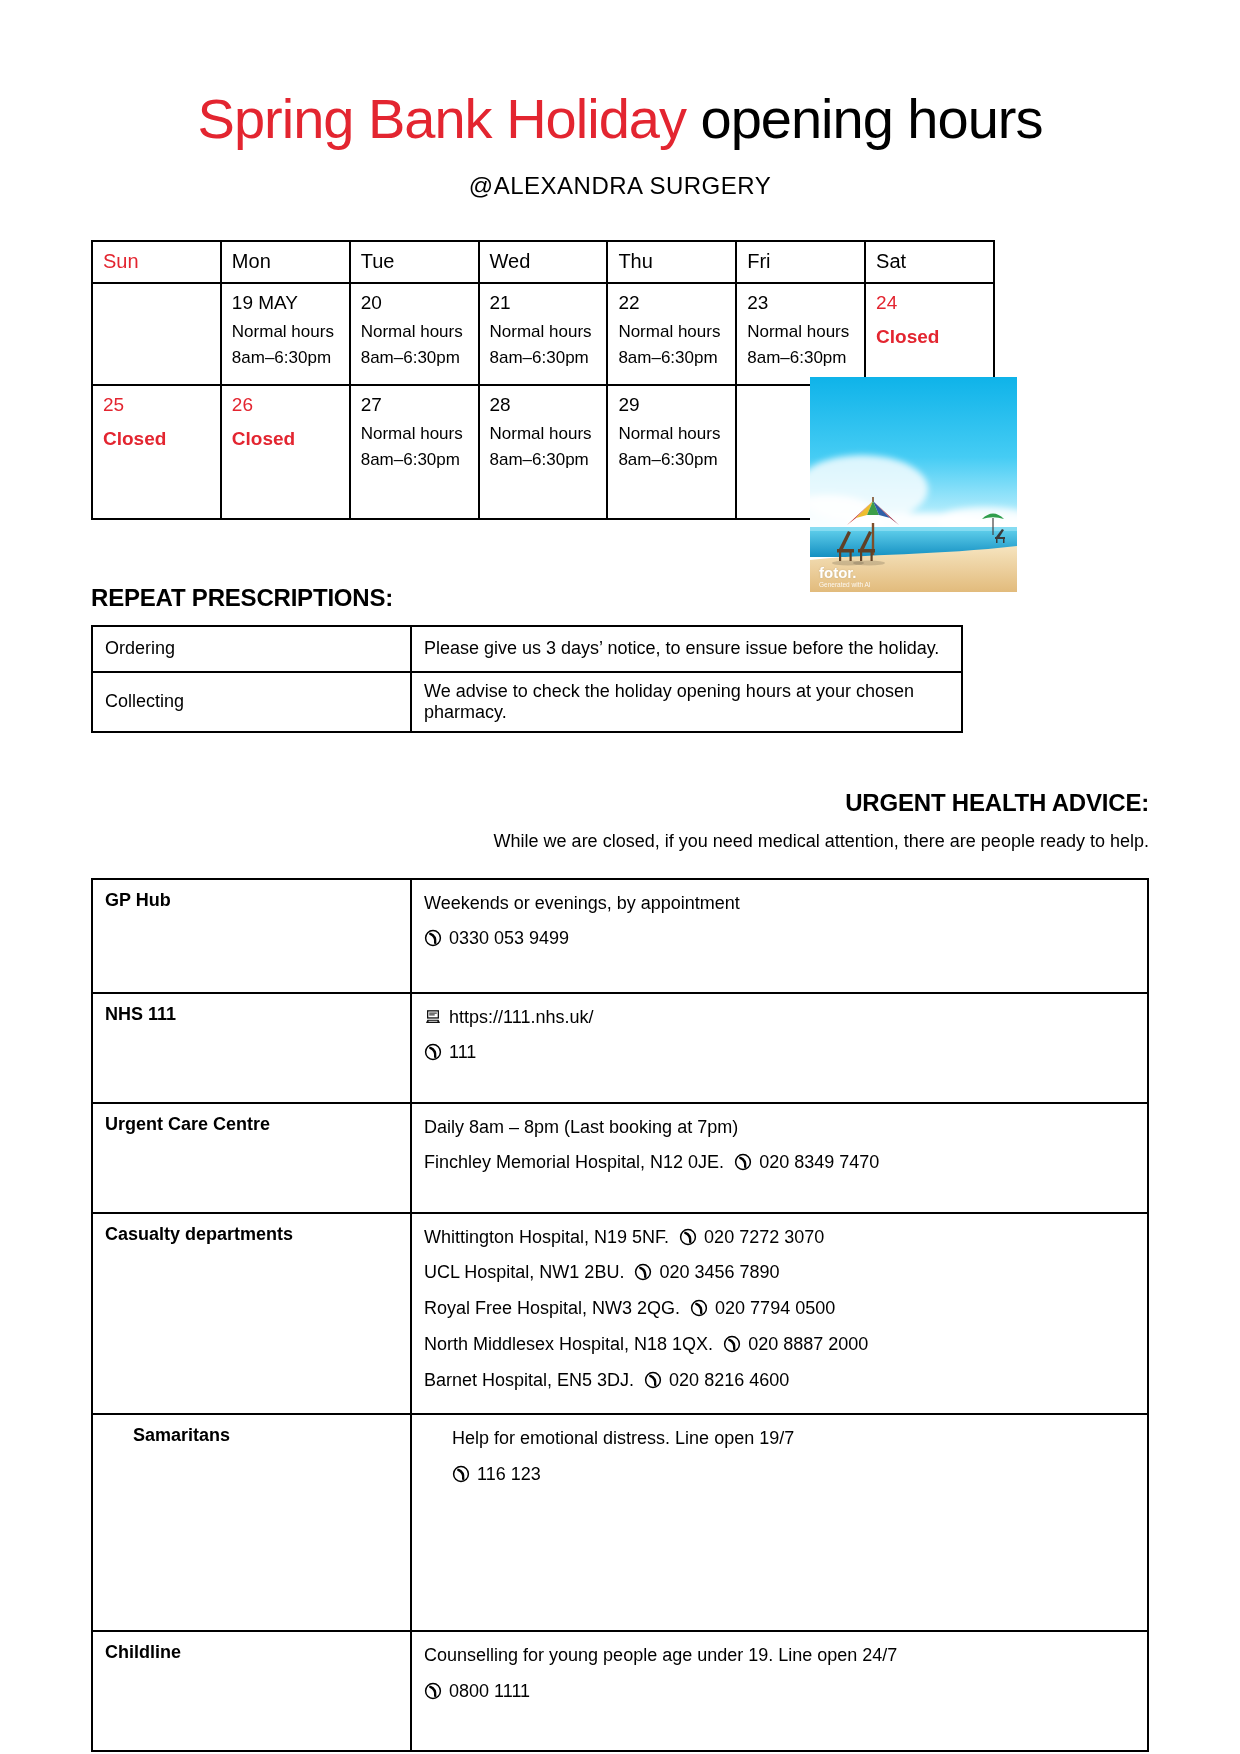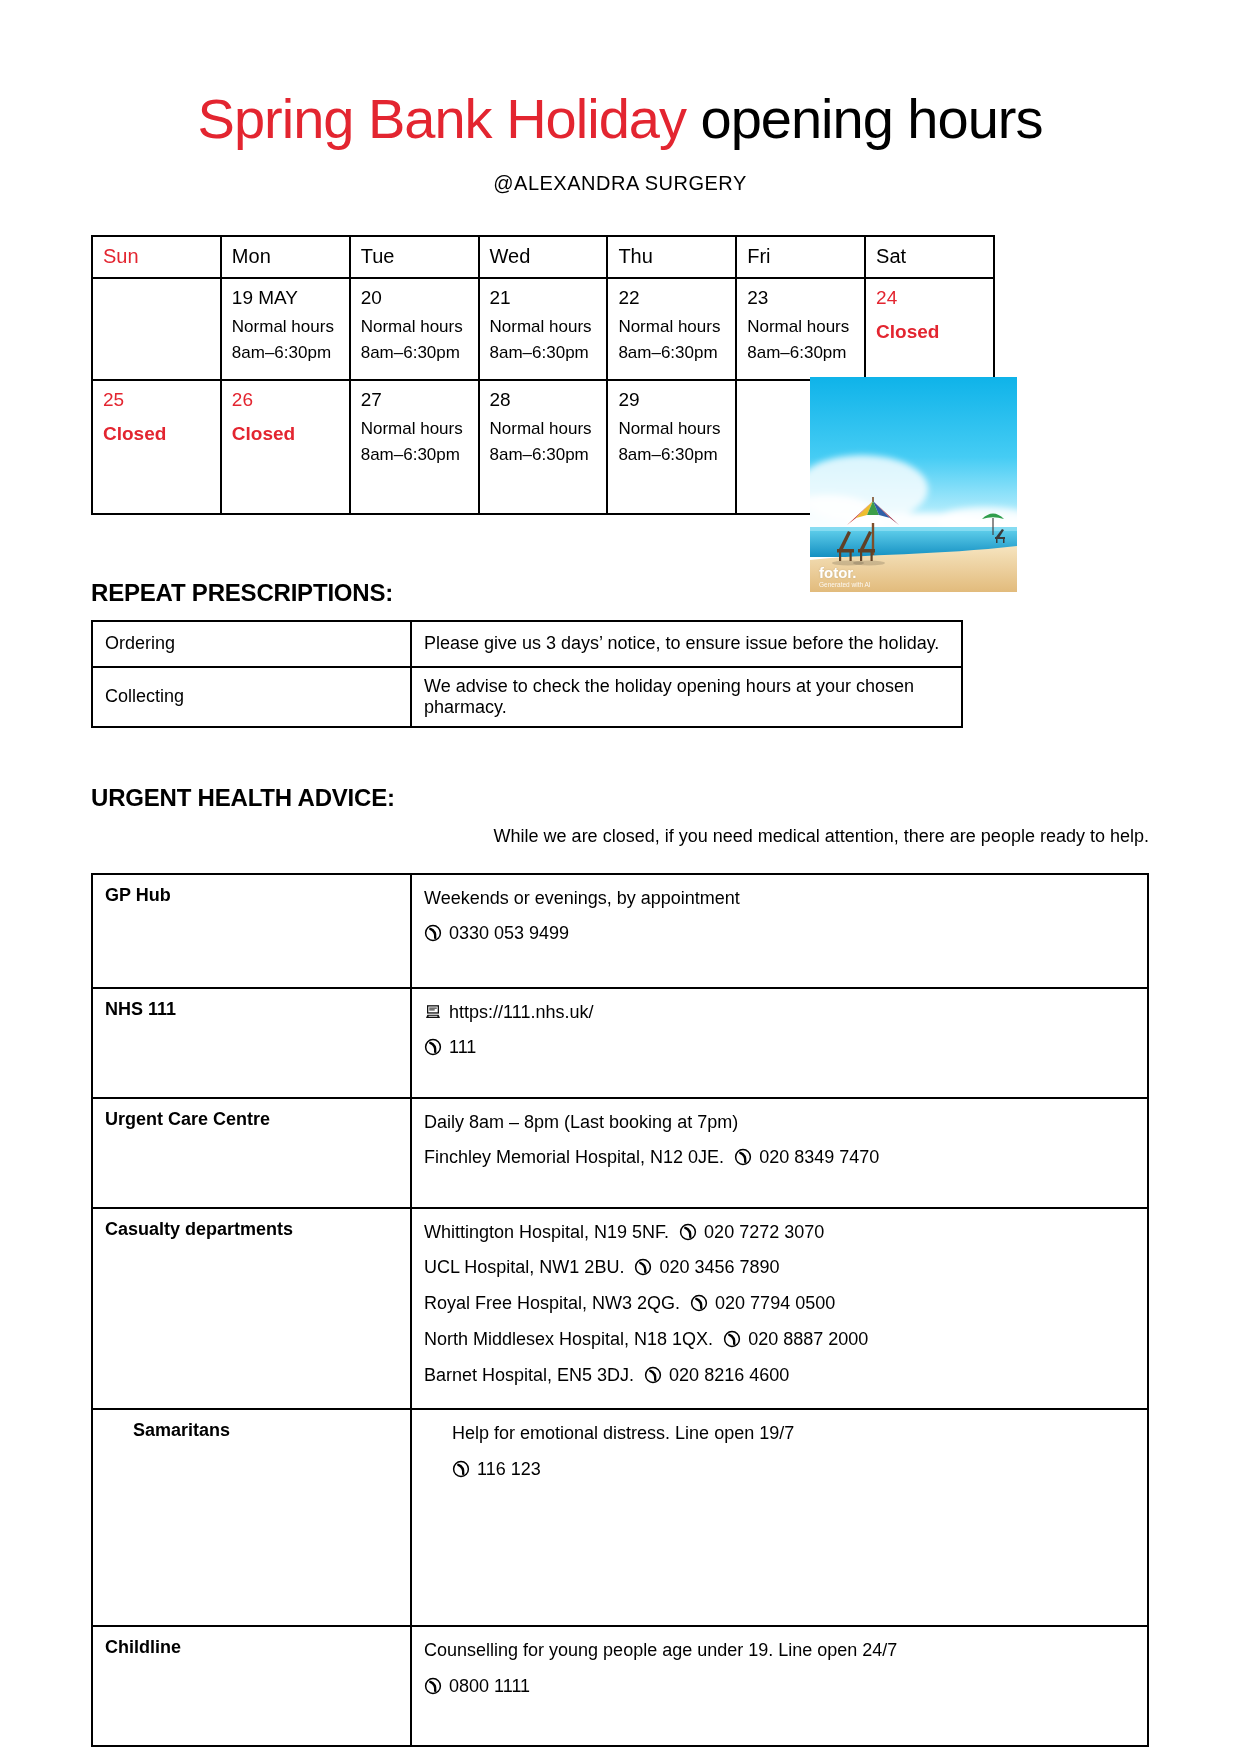--- a/index.html
+++ b/index.html
@@ -3,41 +3,41 @@
 <meta charset="utf-8">
 <style>
   html,body{margin:0;padding:0;background:#fff;}
   .page{position:relative;width:1240px;height:1754px;background:#fff;overflow:hidden;
         font-family:"Liberation Sans","DejaVu Sans",sans-serif;color:#000;}
   .content{padding:0 91px;}
 
   .title{margin:88px 0 0;text-align:center;font-size:56px;font-weight:400;
          letter-spacing:-1px;line-height:1.1;}
   .title .red-part{color:var(--red,#e32530);}
-  .subtitle{margin-top:22px;text-align:center;font-size:20px;letter-spacing:.5px;}
+  .subtitle{margin-top:22px;text-align:center;font-size:24px;letter-spacing:.5px;}
 
   table{border-collapse:collapse;}
   .calendar{margin-top:40px;width:904px;table-layout:fixed;}
   .calendar th{border:2.5px solid #000;font-weight:400;font-size:20px;text-align:left;
                padding:7px 10px;height:26px;vertical-align:middle;}
   .calendar td{border:2.5px solid #000;vertical-align:top;padding:7px 10px;font-size:17px;}
   .calendar tr.r1 td{height:86px;}
   .calendar tr.r2 td{height:118px;}
   .day{font-size:19px;margin-bottom:4px;line-height:1.3;}
   .cal-line{line-height:1.5;}
   .closed{color:var(--red,#e32530);font-weight:700;font-size:19px;margin-top:11px;}
   .red{color:var(--red,#e32530);}
 
   .sec-heading{font-size:24px;font-weight:700;margin:0;letter-spacing:-.2px;}
   #rx-heading{margin-top:64px;}
   .rx{margin-top:13px;width:872px;table-layout:fixed;}
   .rx td{border:2.5px solid #000;font-size:18px;padding:8px 12px;height:28px;vertical-align:middle;}
   .rx td.lbl{width:293px;}
 
-  #urgent-heading{margin-top:56px;}
+  #urgent-heading{margin-top:56px;text-align:right;}
   .intro{font-size:18px;margin:14px 0 0;text-align:right;}
   .urgent{margin-top:26px;width:1058px;table-layout:fixed;}
   .urgent td{border:2.5px solid #000;vertical-align:top;padding:10px 12px;font-size:18px;}
   .urgent td.lbl{width:293px;font-weight:700;border-radius:9px;}
   .urgent tr:nth-child(1) td{height:92px;}
   .urgent tr:nth-child(2) td{height:88px;}
   .urgent tr:nth-child(3) td{height:88px;}
   .urgent tr:nth-child(4) td{height:88px;}
   .urgent tr:nth-child(5) td{height:195px;padding-left:40px;}
   .urgent tr:nth-child(6) td{height:98px;}

